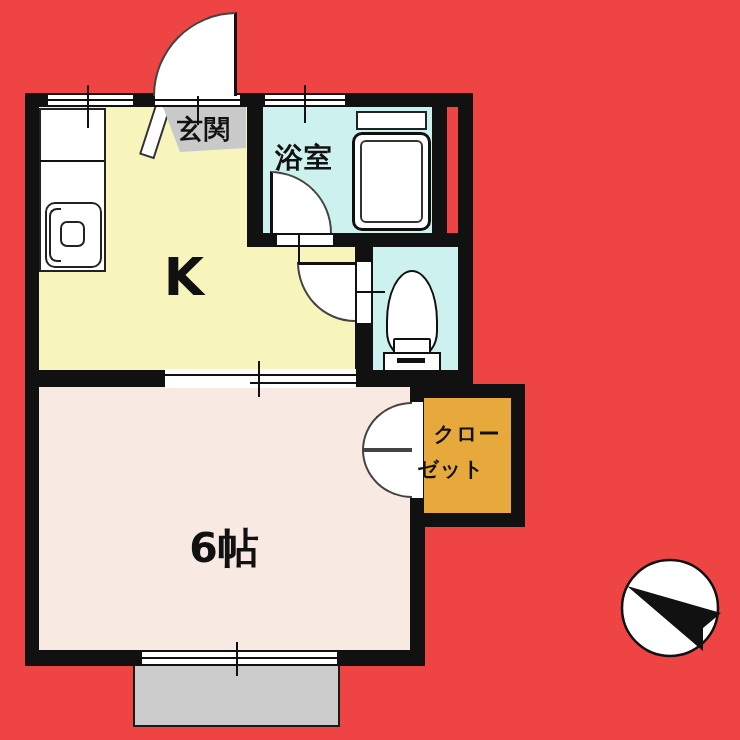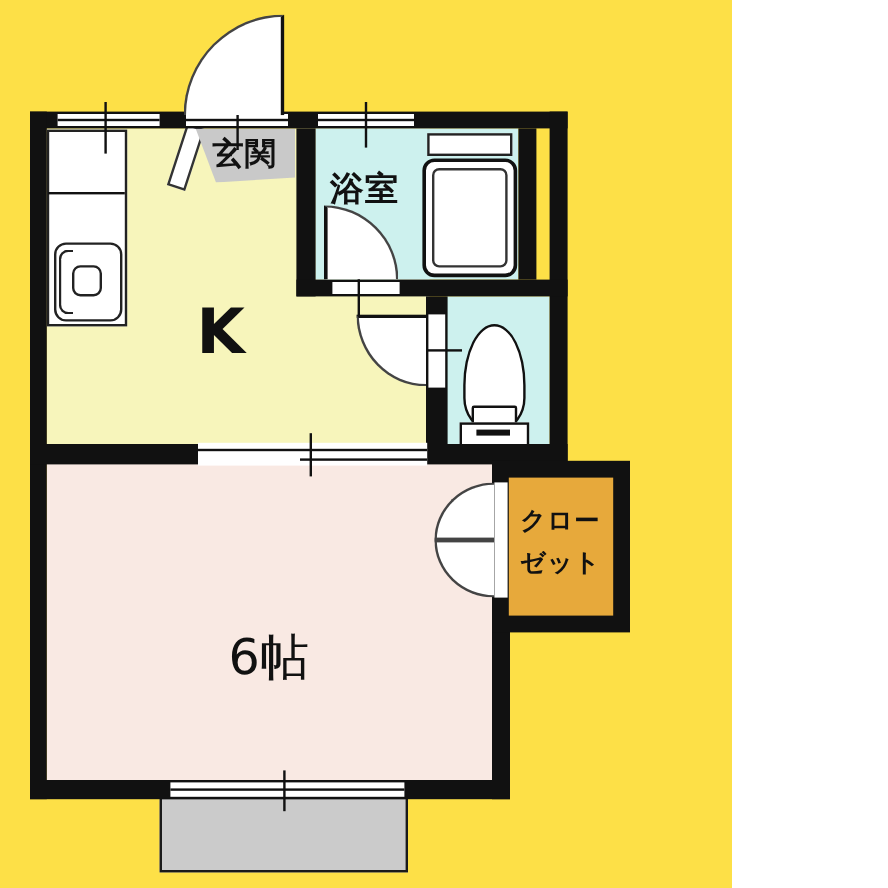--- a/index.html
+++ b/index.html
@@ -1,17 +1,17 @@
 <!DOCTYPE html>
 <html style="--wall: #111111; --kitchen-fill: #f7f5bb; --western-fill: #f9e9e3; --wet-fill: #cdf1ee; --closet-fill: #e7a93b; --genkan-fill: #c9c9c9; --terrace-fill: #cbcbcb;"><head>
 <meta charset="utf-8">
 <style>
   html,body{margin:0;padding:0;background:#fff;}
   body{font-family:"DejaVu Sans","Liberation Sans",sans-serif;}
-  .plan{position:relative;width:610px;height:740px;background:#fde047;overflow:hidden;}
+  .plan{position:relative;width:740px;height:740px;background:#ef4444;overflow:hidden;}
   .abs{position:absolute;box-sizing:border-box;}
 
   
   .fill-kitchen{background:var(--kitchen-fill,#f7f5bb);}
   .fill-western{background:var(--western-fill,#f9e9e3);}
   .fill-wet{background:var(--wet-fill,#cdf1ee);}
   .fill-closet{background:var(--closet-fill,#e7a93b);}
   .fill-genkan{background:var(--genkan-fill,#c9c9c9);}
   .fill-terrace{background:var(--terrace-fill,#cbcbcb);border:2px solid #1a1a1a;}
 
@@ -119,22 +119,22 @@
   <div class="abs door" style="left:362px;top:402px;width:50px;height:48px;border-radius:100% 0 0 0;
               border-top:2px solid #444;border-left:2px solid #444;border-bottom:2px solid #444;"></div>
   <div class="abs door" style="left:362px;top:450px;width:50px;height:48px;border-radius:0 0 0 100%;
               border-bottom:2px solid #444;border-left:2px solid #444;border-top:2px solid #444;"></div>
 
   <div class="abs gap" style="left:412px;top:402px;width:11px;height:96px;"></div>
 
   <div class="label" style="left:204px;top:129px;font-size:26px;">玄関</div>
   <div class="label" style="left:304px;top:158px;font-size:28px;">浴室</div>
   <div class="label" style="left:184px;top:277px;font-size:52px;letter-spacing:0;">K</div>
-  <div class="label" style="left:224px;top:548px;font-size:41px;font-weight:400;letter-spacing:0;">6帖</div>
+  <div class="label" style="left:224px;top:548px;font-size:41px;font-weight:700;letter-spacing:0;">6帖</div>
   <div class="label" style="left:467px;top:434px;font-size:21px;font-weight:700;">クロー</div>
-  <div class="label" style="left:467px;top:469px;font-size:21px;font-weight:700;">ゼット</div>
+  <div class="label" style="left:451px;top:469px;font-size:21px;font-weight:700;">ゼット</div>
 
   <svg class="abs" style="left:612px;top:550px;" width="116" height="116" viewBox="0 0 116 116">
     <circle cx="58" cy="58" r="48" fill="#ffffff" stroke="#111" stroke-width="2.5"></circle>
     <polygon points="15,36 109,63 91,78 91,101" fill="#111"></polygon>
   </svg>
 
 </div>
 
 </body></html>

